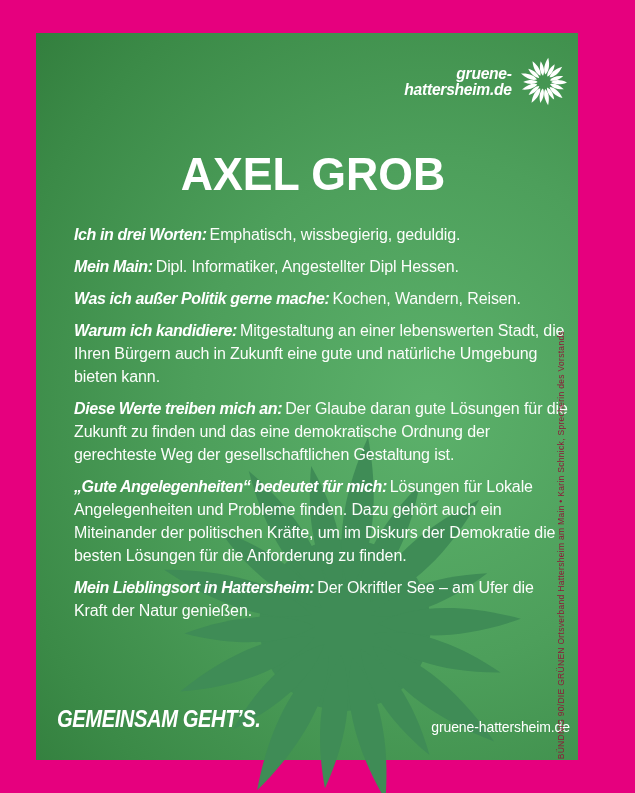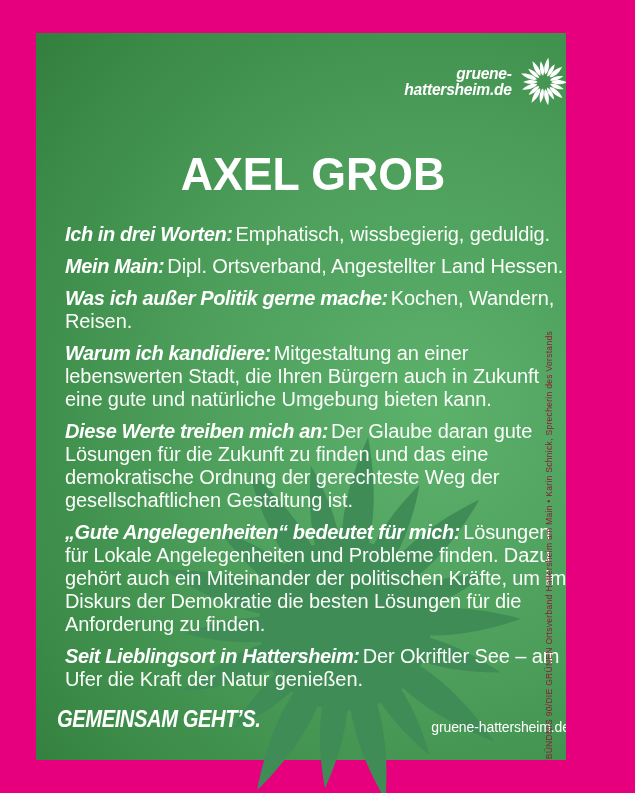--- a/index.html
+++ b/index.html
@@ -7,20 +7,21 @@
     width:635px;height:793px;
     font-family:"Liberation Sans", sans-serif;
     background:#E6007E;
     overflow:hidden;
   }
   .poster{
     position:relative;
     width:566px;height:793px;
     background:#E6007E;
     overflow:hidden;
+    padding-left:12px;
   }
   
   .card{
     position:absolute;
     left:36px;top:33px;width:563px;height:727px;
     background:
       radial-gradient(120% 100% at 70% 52%,
         #5cb16b 0%,
         #4d9f5b 35%,
         #3b8a47 65%,
@@ -69,22 +70,22 @@
     font-size:47px;
     line-height:50px;
     font-weight:bold;
     letter-spacing:0px;
     transform:scaleX(0.95);
     transform-origin:center;
     color:#ffffff;
   }
   .paragraphs{margin-top:24px;}
   .paragraphs p{
-    margin:0 0 9px 8px;
-    font-size:20px;
+    margin:0 0 9px 17px;
+    font-size:16px;
     line-height:23px;
     letter-spacing:-0.1px;
     color:#fbfdfa;
   }
   .lead{
     font-weight:bold;
     font-style:italic;
     letter-spacing:-0.4px;
     margin-right:3px;
     color:#ffffff;
@@ -186,26 +187,26 @@
           <use href="#petalL" transform="rotate(321) scale(0.97)"></use>
           <use href="#petalL" transform="rotate(341) scale(0.86)"></use>
         </g>
       </svg>
     </div>
 
     <h1 class="page-title">AXEL GROB</h1>
 
     <div class="paragraphs">
       <p><span class="lead">Ich in drei Worten:</span><span>Emphatisch, wissbegierig, geduldig.</span></p>
-      <p><span class="lead">Mein Main:</span><span>Dipl. Ortsverband, Angestellter Land Hessen.</span></p>
+      <p><span class="lead">Mein Main:</span><span>Dipl. Informatiker, Angestellter Dipl Hessen.</span></p>
       <p><span class="lead">Was ich außer Politik gerne mache:</span><span>Kochen, Wandern, Reisen.</span></p>
       <p><span class="lead">Warum ich kandidiere:</span><span>Mitgestaltung an einer lebenswerten Stadt, die Ihren Bürgern auch in Zukunft eine gute und natürliche Umgebung bieten kann.</span></p>
       <p><span class="lead">Diese Werte treiben mich an:</span><span>Der Glaube daran gute Lösungen für die Zukunft zu finden und das eine demokratische Ordnung der gerechteste Weg der gesellschaftlichen Gestaltung ist.</span></p>
       <p><span class="lead">„Gute Angelegenheiten“ bedeutet für mich:</span><span>Lösungen für Lokale Angelegenheiten und Probleme finden. Dazu gehört auch ein Miteinander der politischen Kräfte, um im Diskurs der Demokratie die besten Lösungen für die Anforderung zu finden.</span></p>
-      <p><span class="lead">Seit Lieblingsort in Hattersheim:</span><span>Der Okriftler See – am Ufer die Kraft der Natur genießen.</span></p>
+      <p><span class="lead">Mein Lieblingsort in Hattersheim:</span><span>Der Okriftler See – am Ufer die Kraft der Natur genießen.</span></p>
     </div>
 
     <div class="slogan">GEMEINSAM GEHT’S.</div>
     <div class="website">gruene-hattersheim.de</div>
 
   </div>
 
   <div class="vertical-credit">BÜNDNIS 90/DIE GRÜNEN Ortsverband Hattersheim am Main • Karin Schnick, Sprecherin des Vorstands</div>
 
 </div>

